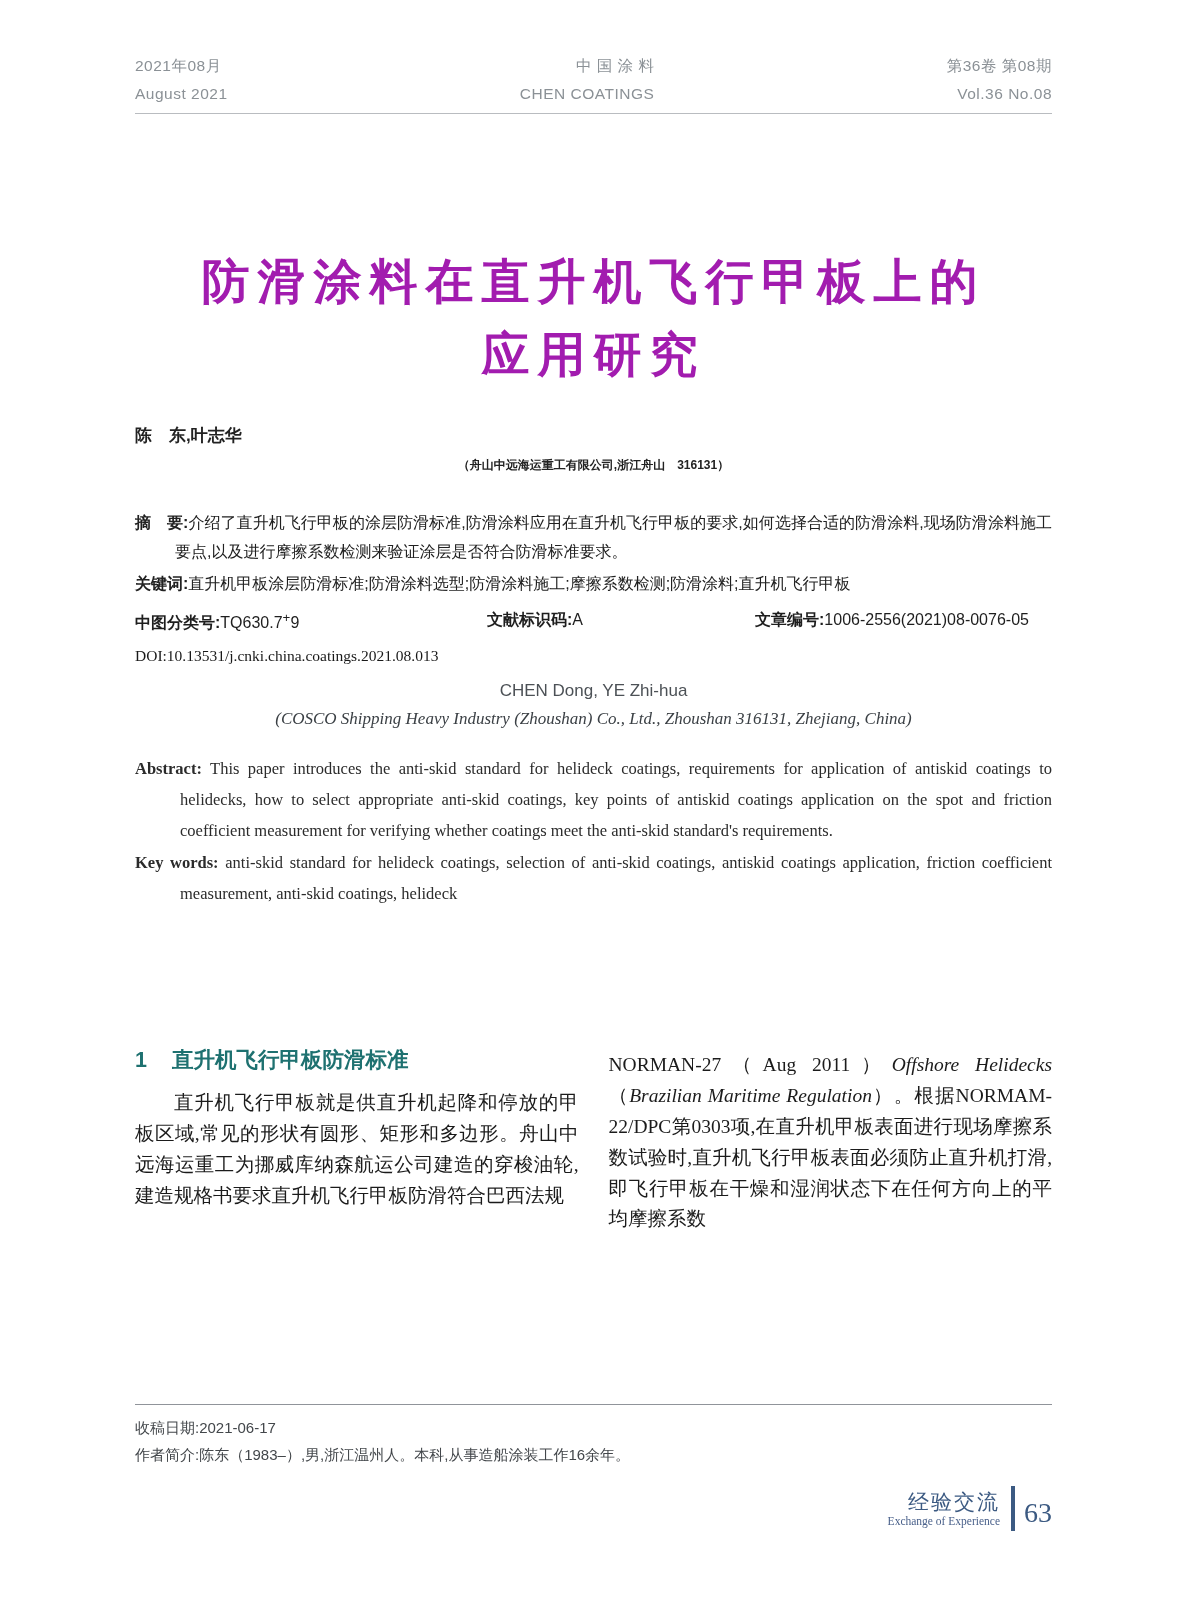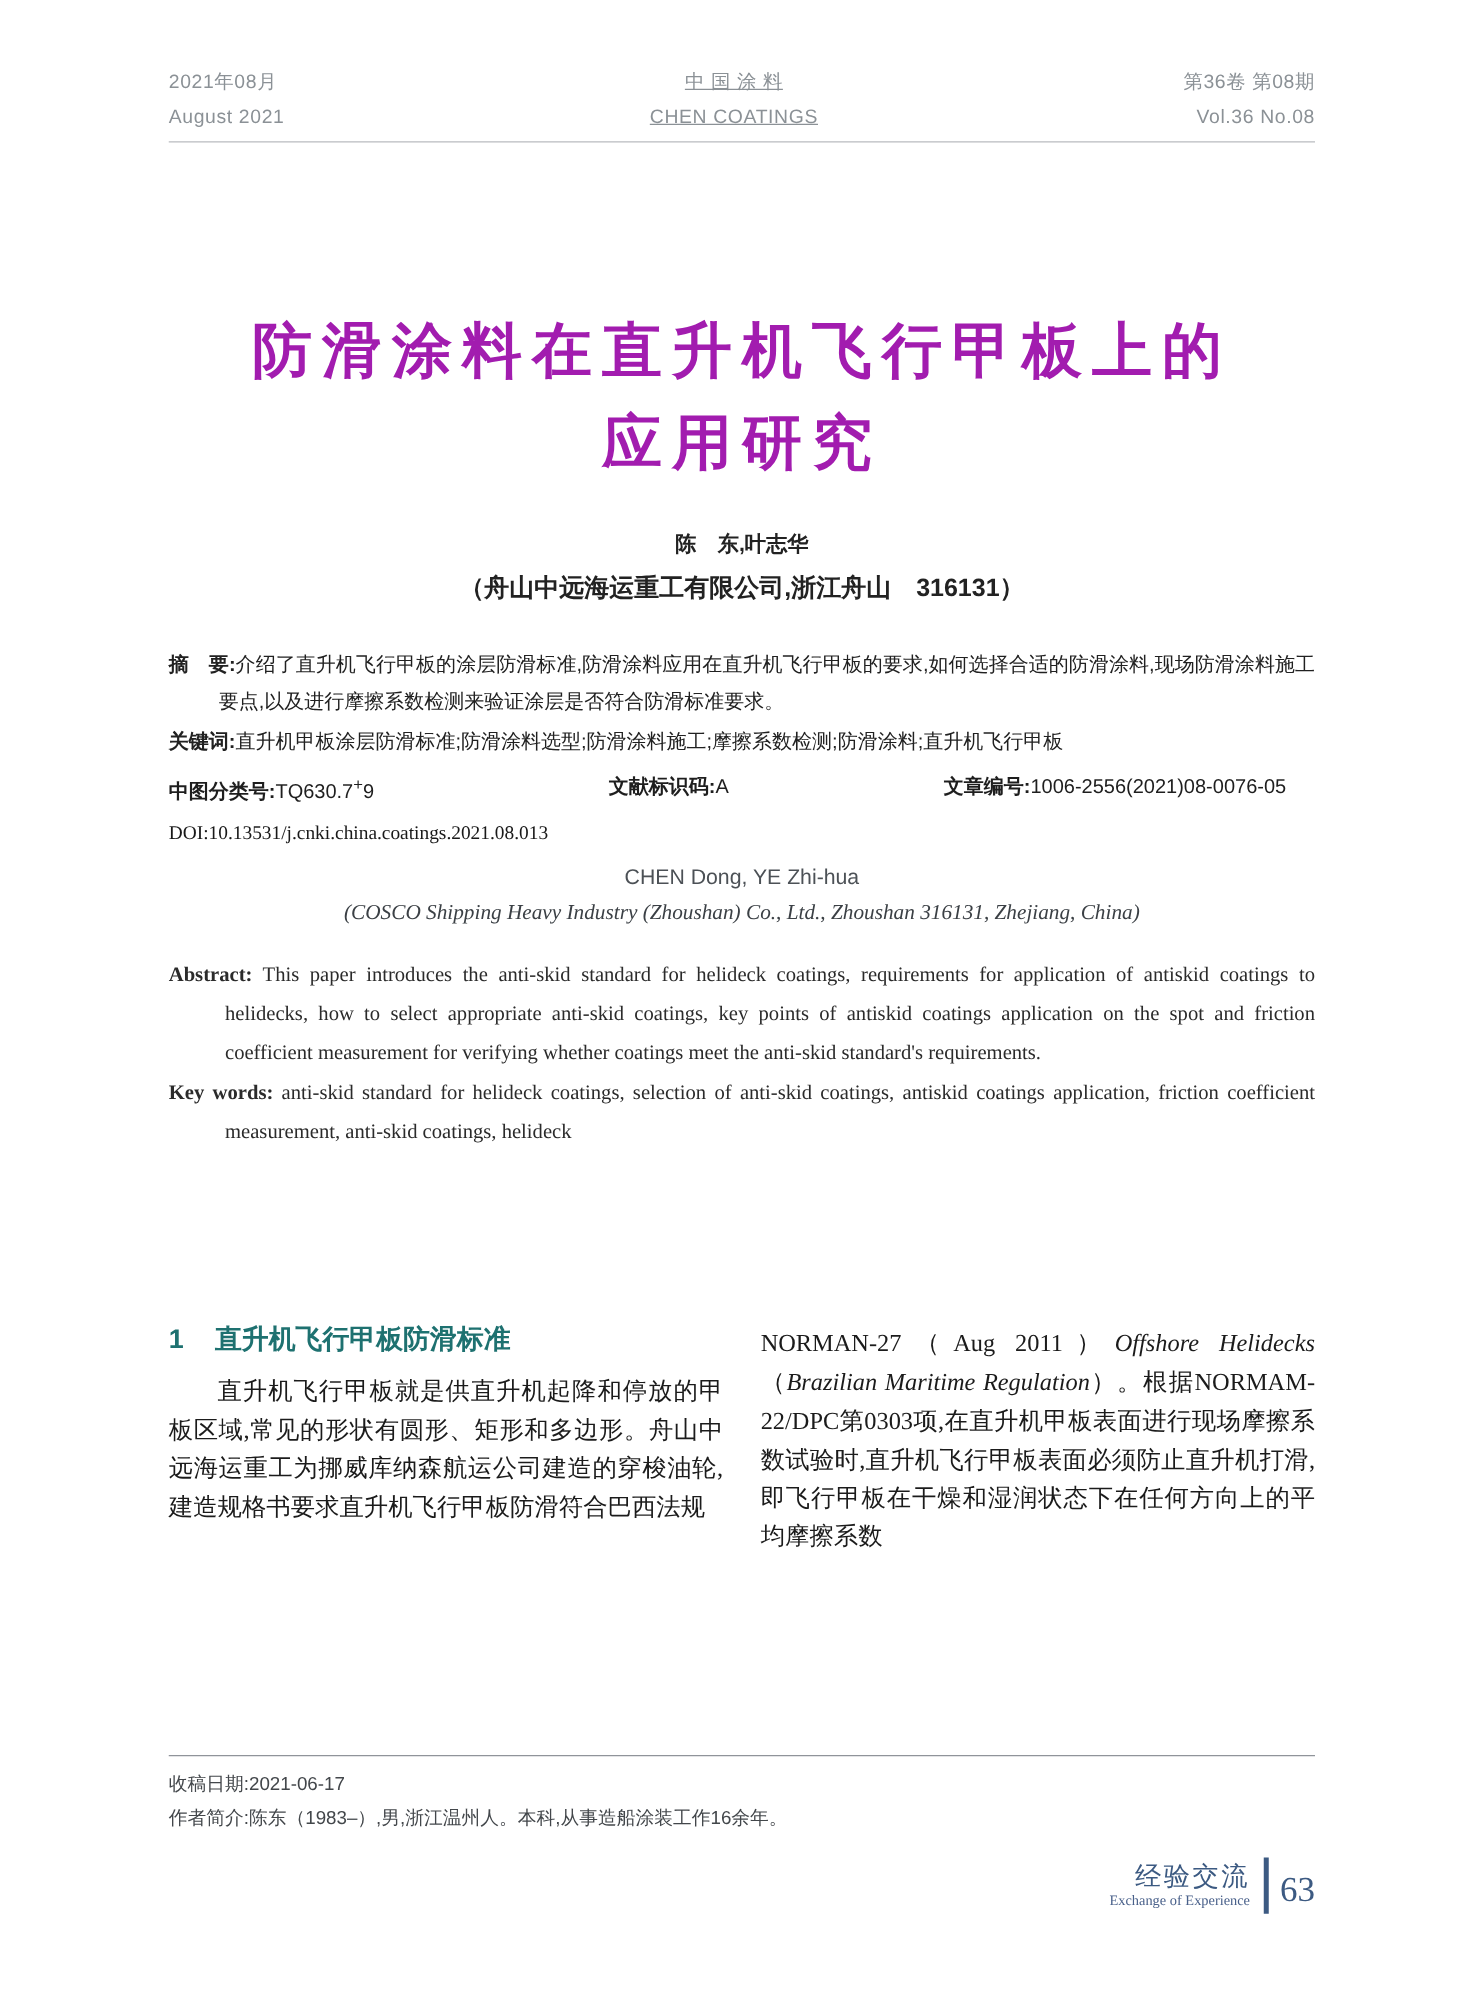--- a/index.html
+++ b/index.html
@@ -8,27 +8,27 @@
     width:1187px;height:1600px;
     background:#ffffff;
     overflow:hidden;
     box-sizing:border-box;
     padding:52px 135px 0 135px;
     font-family:"Liberation Sans","DejaVu Sans",sans-serif;
     color:#1e1e1e;
   }
   
   .header{display:flex;justify-content:space-between;color:#8b9196;font-size:15.5px;line-height:1.8;letter-spacing:0.5px;}
-  .header .cell-c{text-align:center;text-decoration:underline;}
+  .header .cell-c{text-align:right;}
   .header .cell-r{text-align:right;}
   .header-rule{border-top:1.5px solid #b9bcc0;margin-top:5px;}
   
   .title-zh{margin-top:132px;text-align:center;color:#a21caf;font-weight:bold;font-size:48px;line-height:1.52;letter-spacing:8px;}
-  .authors-zh{text-align:center;font-weight:bold;font-size:17px;color:#222;}
-  .affil-zh{margin-top:10px;text-align:center;font-weight:bold;font-size:20px;color:#222;}
+  .authors-zh{text-align:left;font-weight:bold;font-size:17px;color:#222;}
+  .affil-zh{margin-top:10px;text-align:center;font-weight:bold;font-size:12px;color:#222;}
   
   .hang-zh{margin-top:34px;padding-left:40px;font-size:16px;line-height:1.85;text-align:justify;color:#212121;}
   .hang-zh .label{margin-left:-40px;font-weight:bold;}
   .keywords-zh{margin-top:2px;font-size:16px;line-height:1.85;color:#212121;}
   .keywords-zh .label{font-weight:bold;}
   .meta-row{margin-top:7px;display:flex;font-size:16px;line-height:1.8;}
   .meta-row .label{font-weight:bold;}
   .meta-i1{width:352px;}
   .meta-i2{width:268px;}
   .meta-i3{flex:1;}

